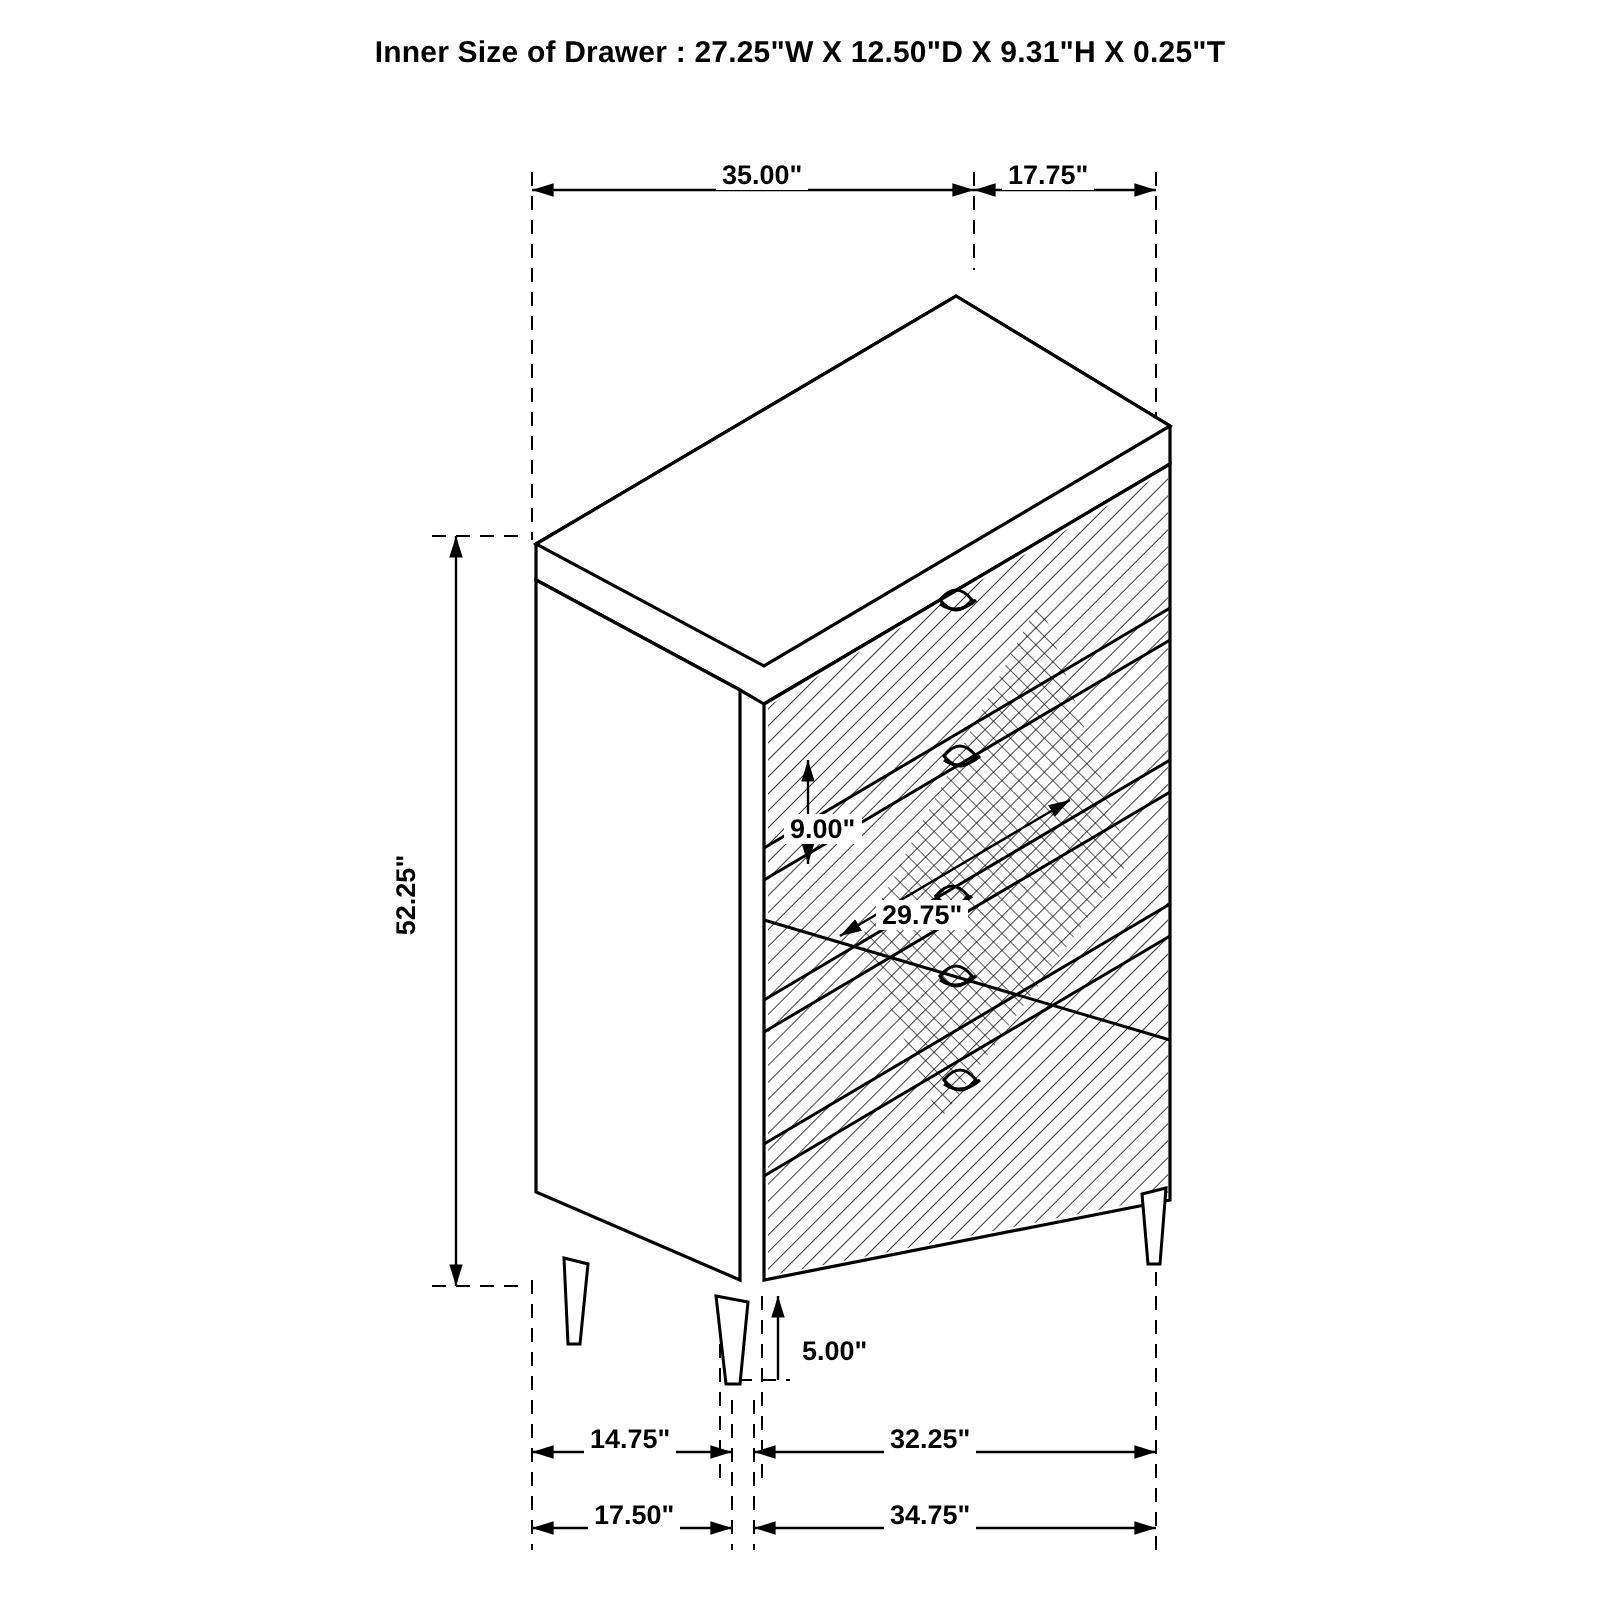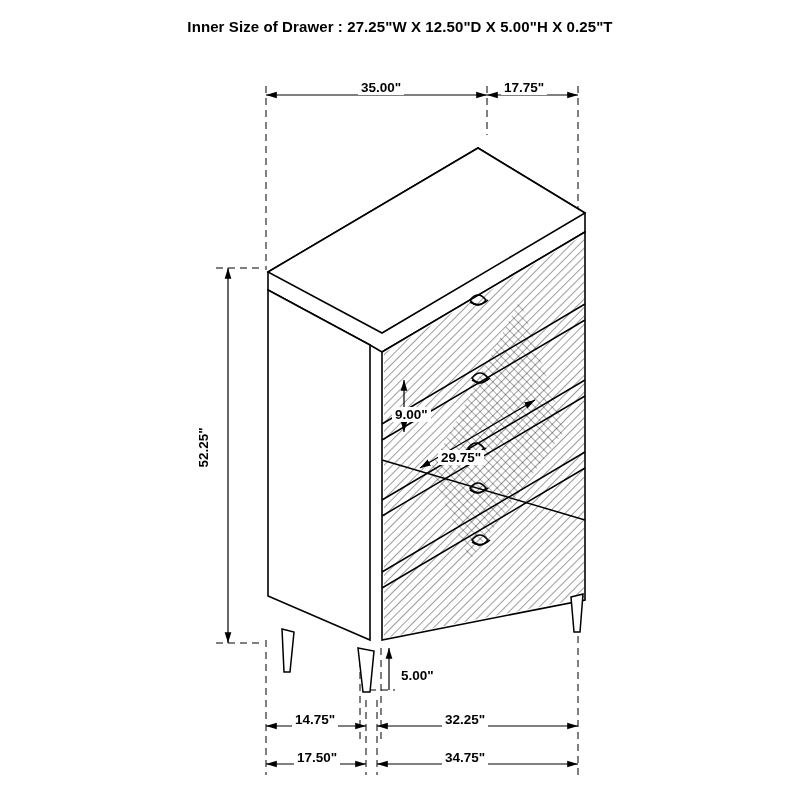--- a/index.html
+++ b/index.html
@@ -47,21 +47,21 @@
   }
   .dimlabel.rot {
     transform-origin: center center;
   }
 </style>
 </head>
 <body>
 
 <div id="stage">
 
-  <div class="title">Inner Size of Drawer : 27.25"W X 12.50"D X 5.00"H X 0.25"T</div>
+  <div class="title">Inner Size of Drawer : 27.25"W X 12.50"D X 9.31"H X 0.25"T</div>
 
   <svg class="drawing" viewBox="0 0 800 800">
     <defs>
       <pattern id="hatch" width="6" height="6" patternUnits="userSpaceOnUse" patternTransform="rotate(45)">
         <line x1="0" y1="0" x2="0" y2="6" stroke="#000" stroke-width="0.9"></line>
       </pattern>
       <pattern id="hatch2" width="6" height="6" patternUnits="userSpaceOnUse" patternTransform="rotate(-45)">
         <line x1="0" y1="0" x2="0" y2="6" stroke="#000" stroke-width="0.9"></line>
       </pattern>
       <marker id="arrL" markerWidth="10" markerHeight="8" refX="9" refY="4" orient="auto">

